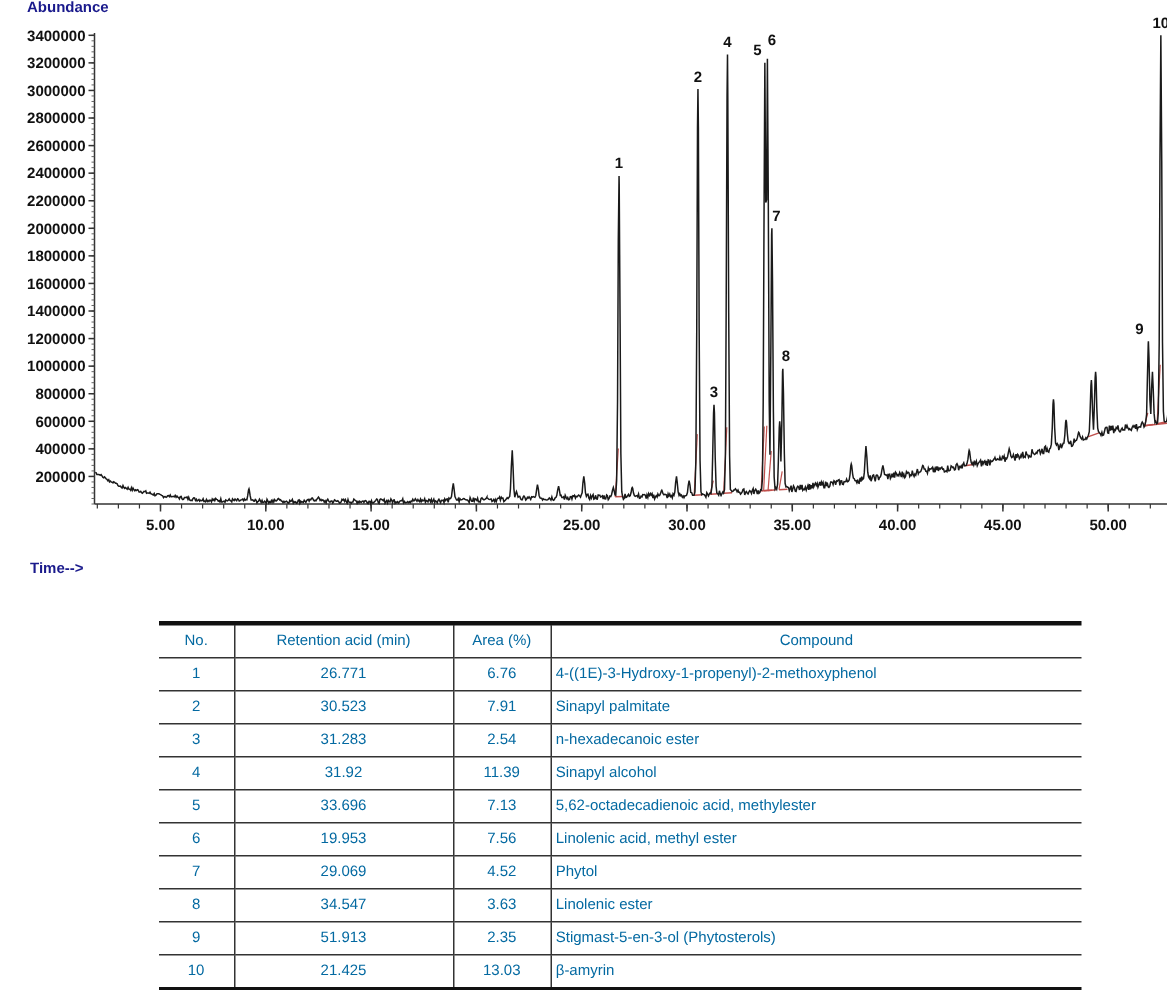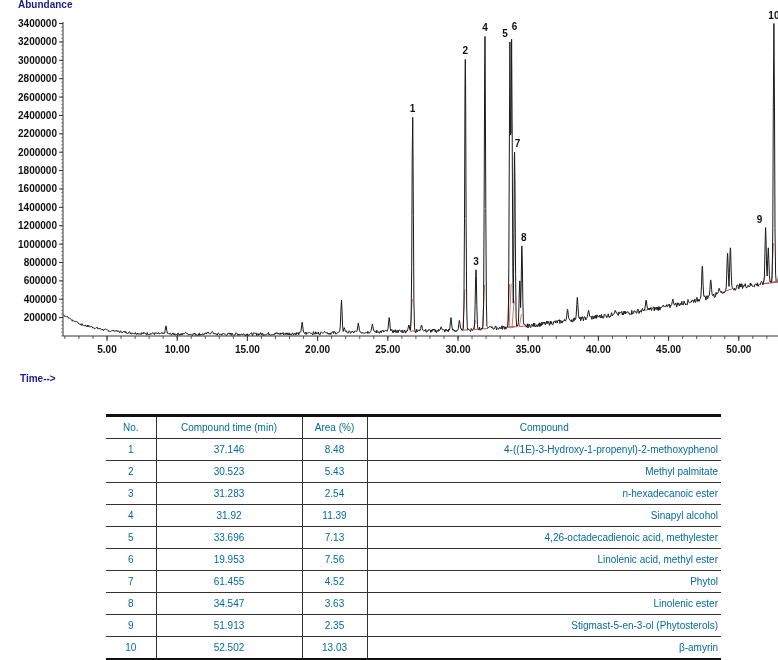--- a/index.html
+++ b/index.html
@@ -8,21 +8,21 @@
   #chart svg { display:block; }
   .ylabel-title { font-family:"Liberation Sans", sans-serif; font-weight:bold; font-size:10px; fill:#1a1a8c; }
   .tick-label { font-family:"Liberation Sans", sans-serif; font-weight:bold; font-size:10px; fill:#111; }
   .peak-label { font-family:"Liberation Sans", sans-serif; font-weight:bold; font-size:10px; fill:#111; }
   #table-wrap { position:absolute; left:106px; top:414px; width:615px; }
   table { border-collapse:collapse; width:100%; font-family:Liberation Sans, sans-serif; font-size:10px; color:#0369a1; }
   table { border-top:3px solid #111; border-bottom:3px solid #111; }
   th, td { border:1px solid #333; height:21px; padding:0 3px; font-weight:normal; }
   th { text-align:center; }
   td.c { text-align:center; }
-  td.l { text-align:right; }
+  td.l { text-align:left; }
   tr > *:first-child { border-left:none; }
   tr > *:last-child { border-right:none; }
   col.c0 { width:50px; } col.c1 { width:146px; } col.c2 { width:65px; } col.c3 { width:354px; }
 </style>
 </head>
 <body>
 
 <div id="chart">
   <svg id="chart-svg" width="778" height="395" viewBox="0 0 778 395" xmlns="http://www.w3.org/2000/svg">
     <text x="2" y="8" class="ylabel-title">Abundance</text>
@@ -270,81 +270,81 @@
   <table>
     <colgroup>
         <col class="c0">
         <col class="c1">
         <col class="c2">
         <col class="c3">
       </colgroup>
     <thead>
       <tr>
         <th>No.</th>
-        <th>Compound time (min)</th>
+        <th>Retention acid (min)</th>
         <th>Area (%)</th>
         <th>Compound</th>
       </tr>
     </thead>
     <tbody>
       <tr>
           <td class="c">1</td>
-          <td class="c">37.146</td>
-          <td class="c">8.48</td>
+          <td class="c">26.771</td>
+          <td class="c">6.76</td>
           <td class="l">4-((1E)-3-Hydroxy-1-propenyl)-2-methoxyphenol</td>
         </tr>
       <tr>
           <td class="c">2</td>
           <td class="c">30.523</td>
-          <td class="c">5.43</td>
-          <td class="l">Methyl palmitate</td>
+          <td class="c">7.91</td>
+          <td class="l">Sinapyl palmitate</td>
         </tr>
       <tr>
           <td class="c">3</td>
           <td class="c">31.283</td>
           <td class="c">2.54</td>
           <td class="l">n-hexadecanoic ester</td>
         </tr>
       <tr>
           <td class="c">4</td>
           <td class="c">31.92</td>
           <td class="c">11.39</td>
           <td class="l">Sinapyl alcohol</td>
         </tr>
       <tr>
           <td class="c">5</td>
           <td class="c">33.696</td>
           <td class="c">7.13</td>
-          <td class="l">4,26-octadecadienoic acid, methylester</td>
+          <td class="l">5,62-octadecadienoic acid, methylester</td>
         </tr>
       <tr>
           <td class="c">6</td>
           <td class="c">19.953</td>
           <td class="c">7.56</td>
           <td class="l">Linolenic acid, methyl ester</td>
         </tr>
       <tr>
           <td class="c">7</td>
-          <td class="c">61.455</td>
+          <td class="c">29.069</td>
           <td class="c">4.52</td>
           <td class="l">Phytol</td>
         </tr>
       <tr>
           <td class="c">8</td>
           <td class="c">34.547</td>
           <td class="c">3.63</td>
           <td class="l">Linolenic ester</td>
         </tr>
       <tr>
           <td class="c">9</td>
           <td class="c">51.913</td>
           <td class="c">2.35</td>
           <td class="l">Stigmast-5-en-3-ol (Phytosterols)</td>
         </tr>
       <tr>
           <td class="c">10</td>
-          <td class="c">52.502</td>
+          <td class="c">21.425</td>
           <td class="c">13.03</td>
           <td class="l">β-amyrin</td>
         </tr>
     </tbody>
   </table>
 </div>
 
 </body></html>

